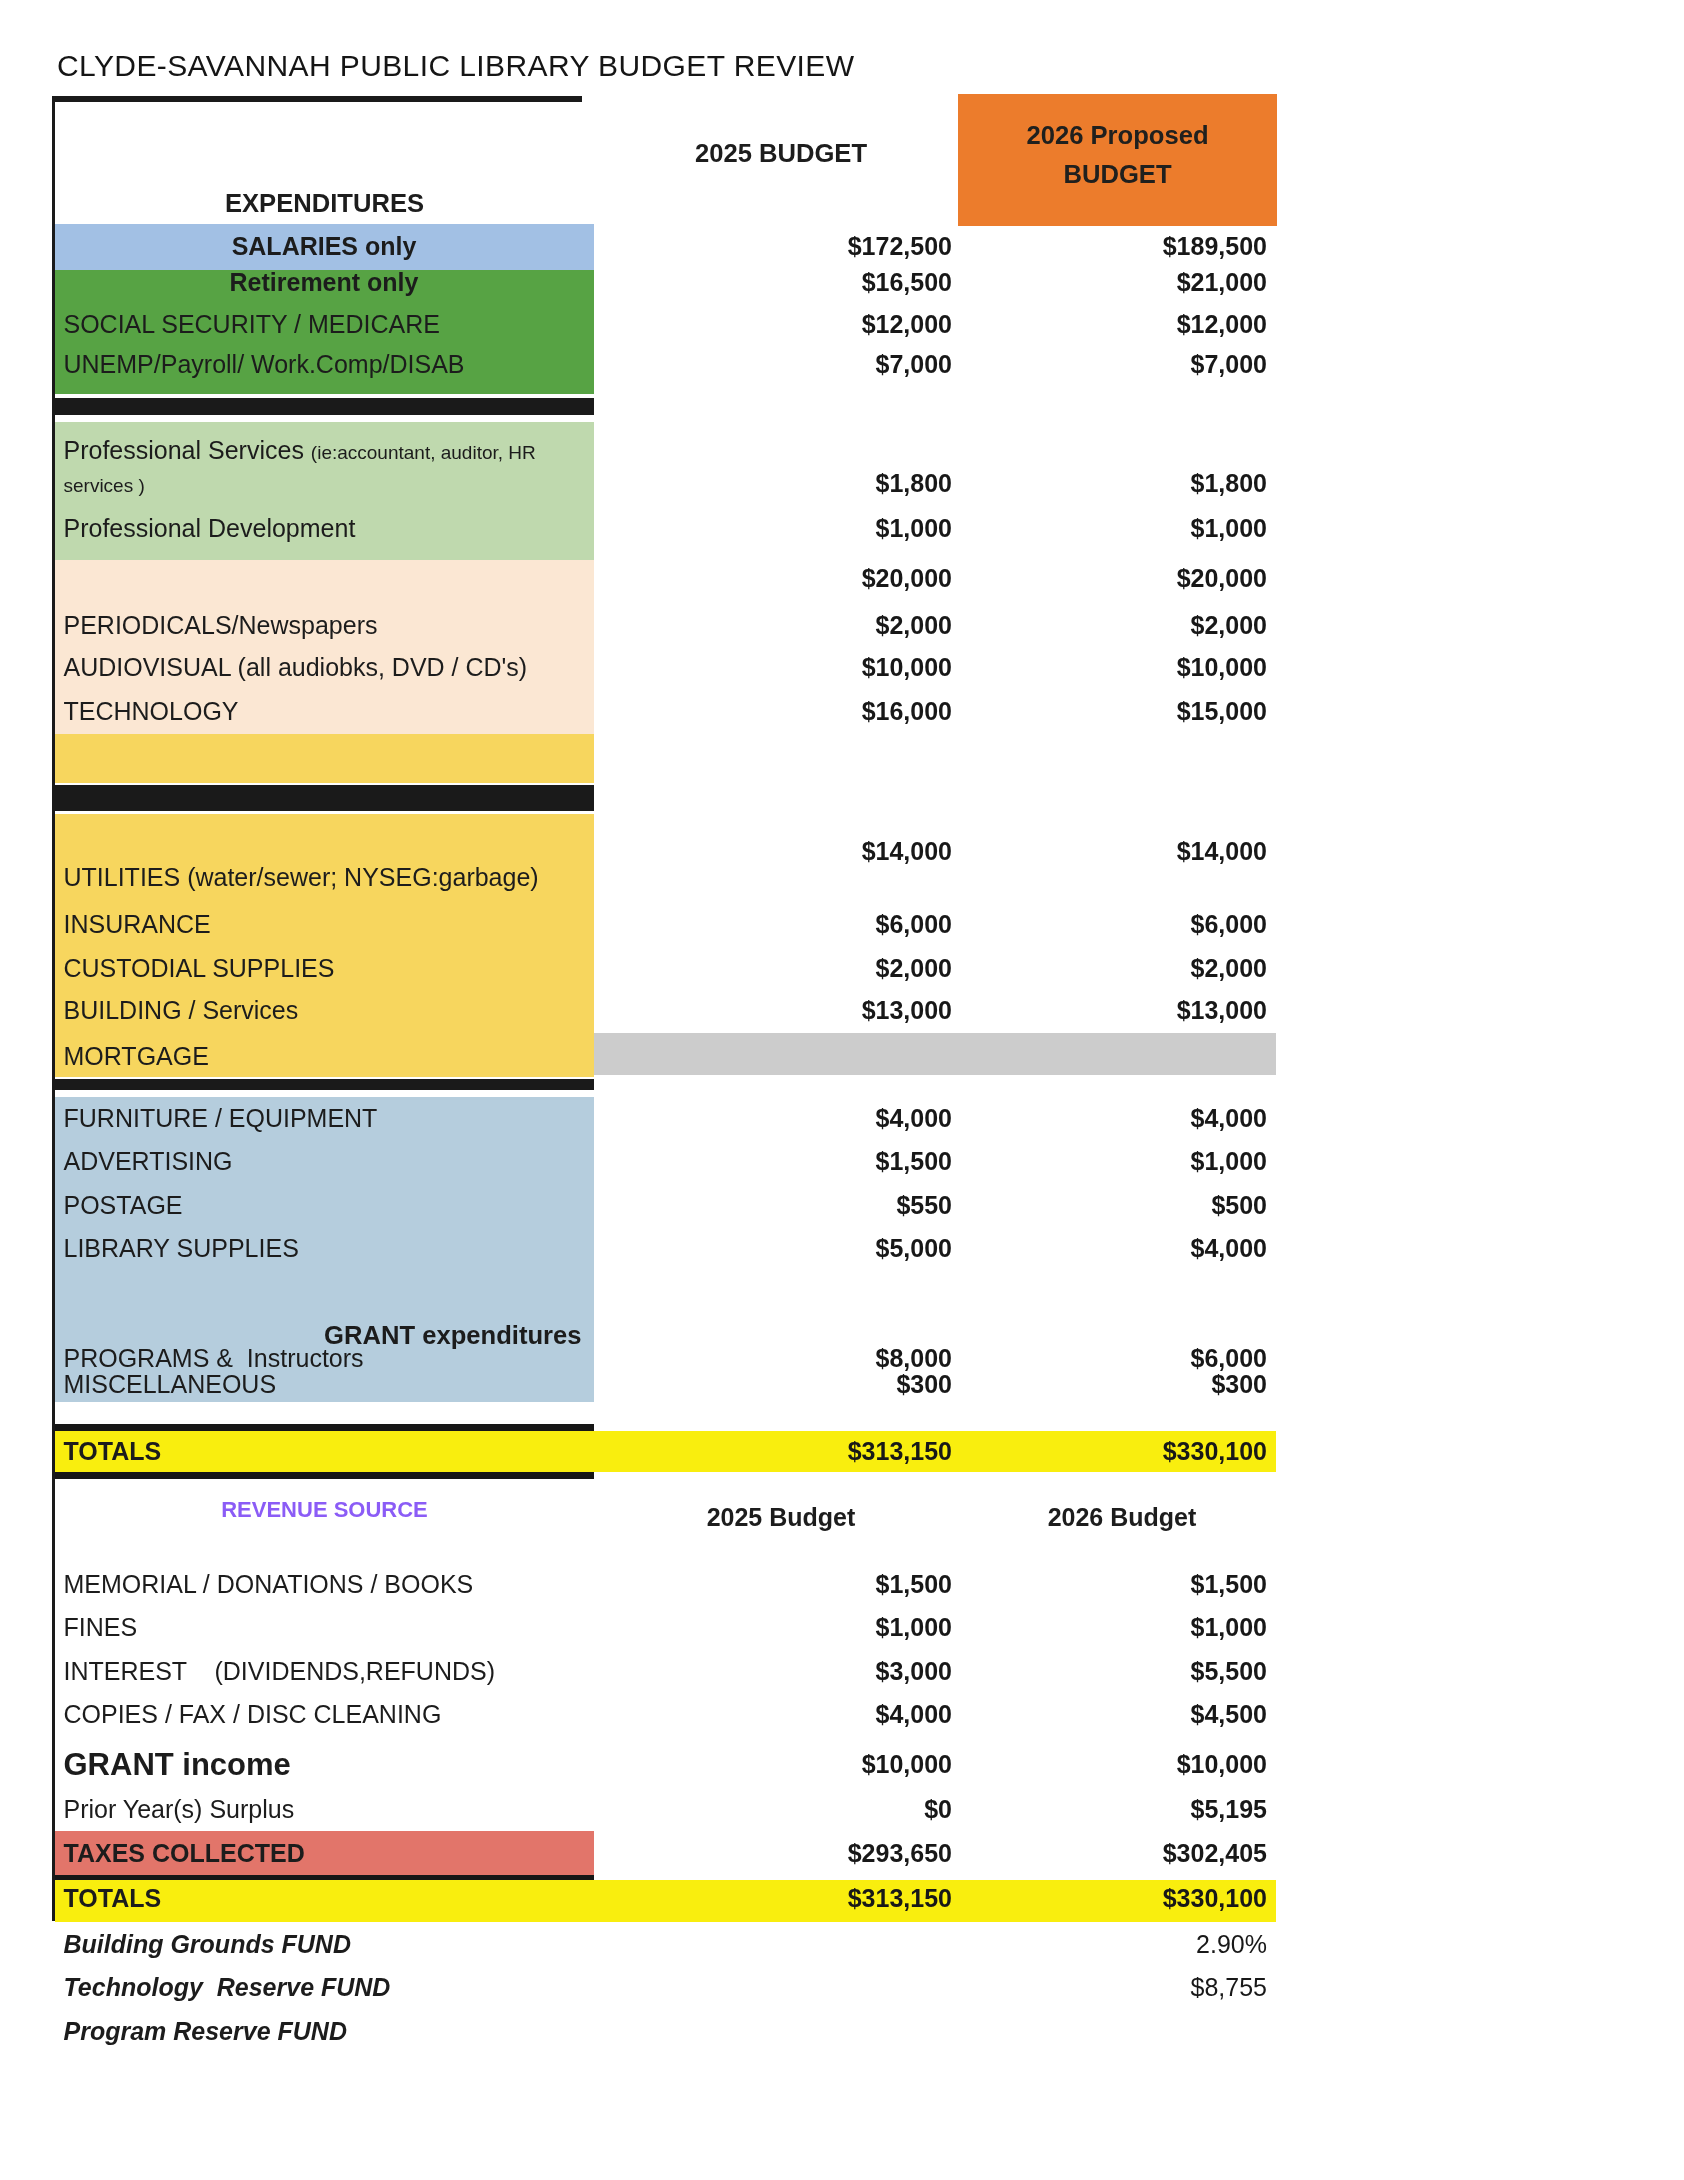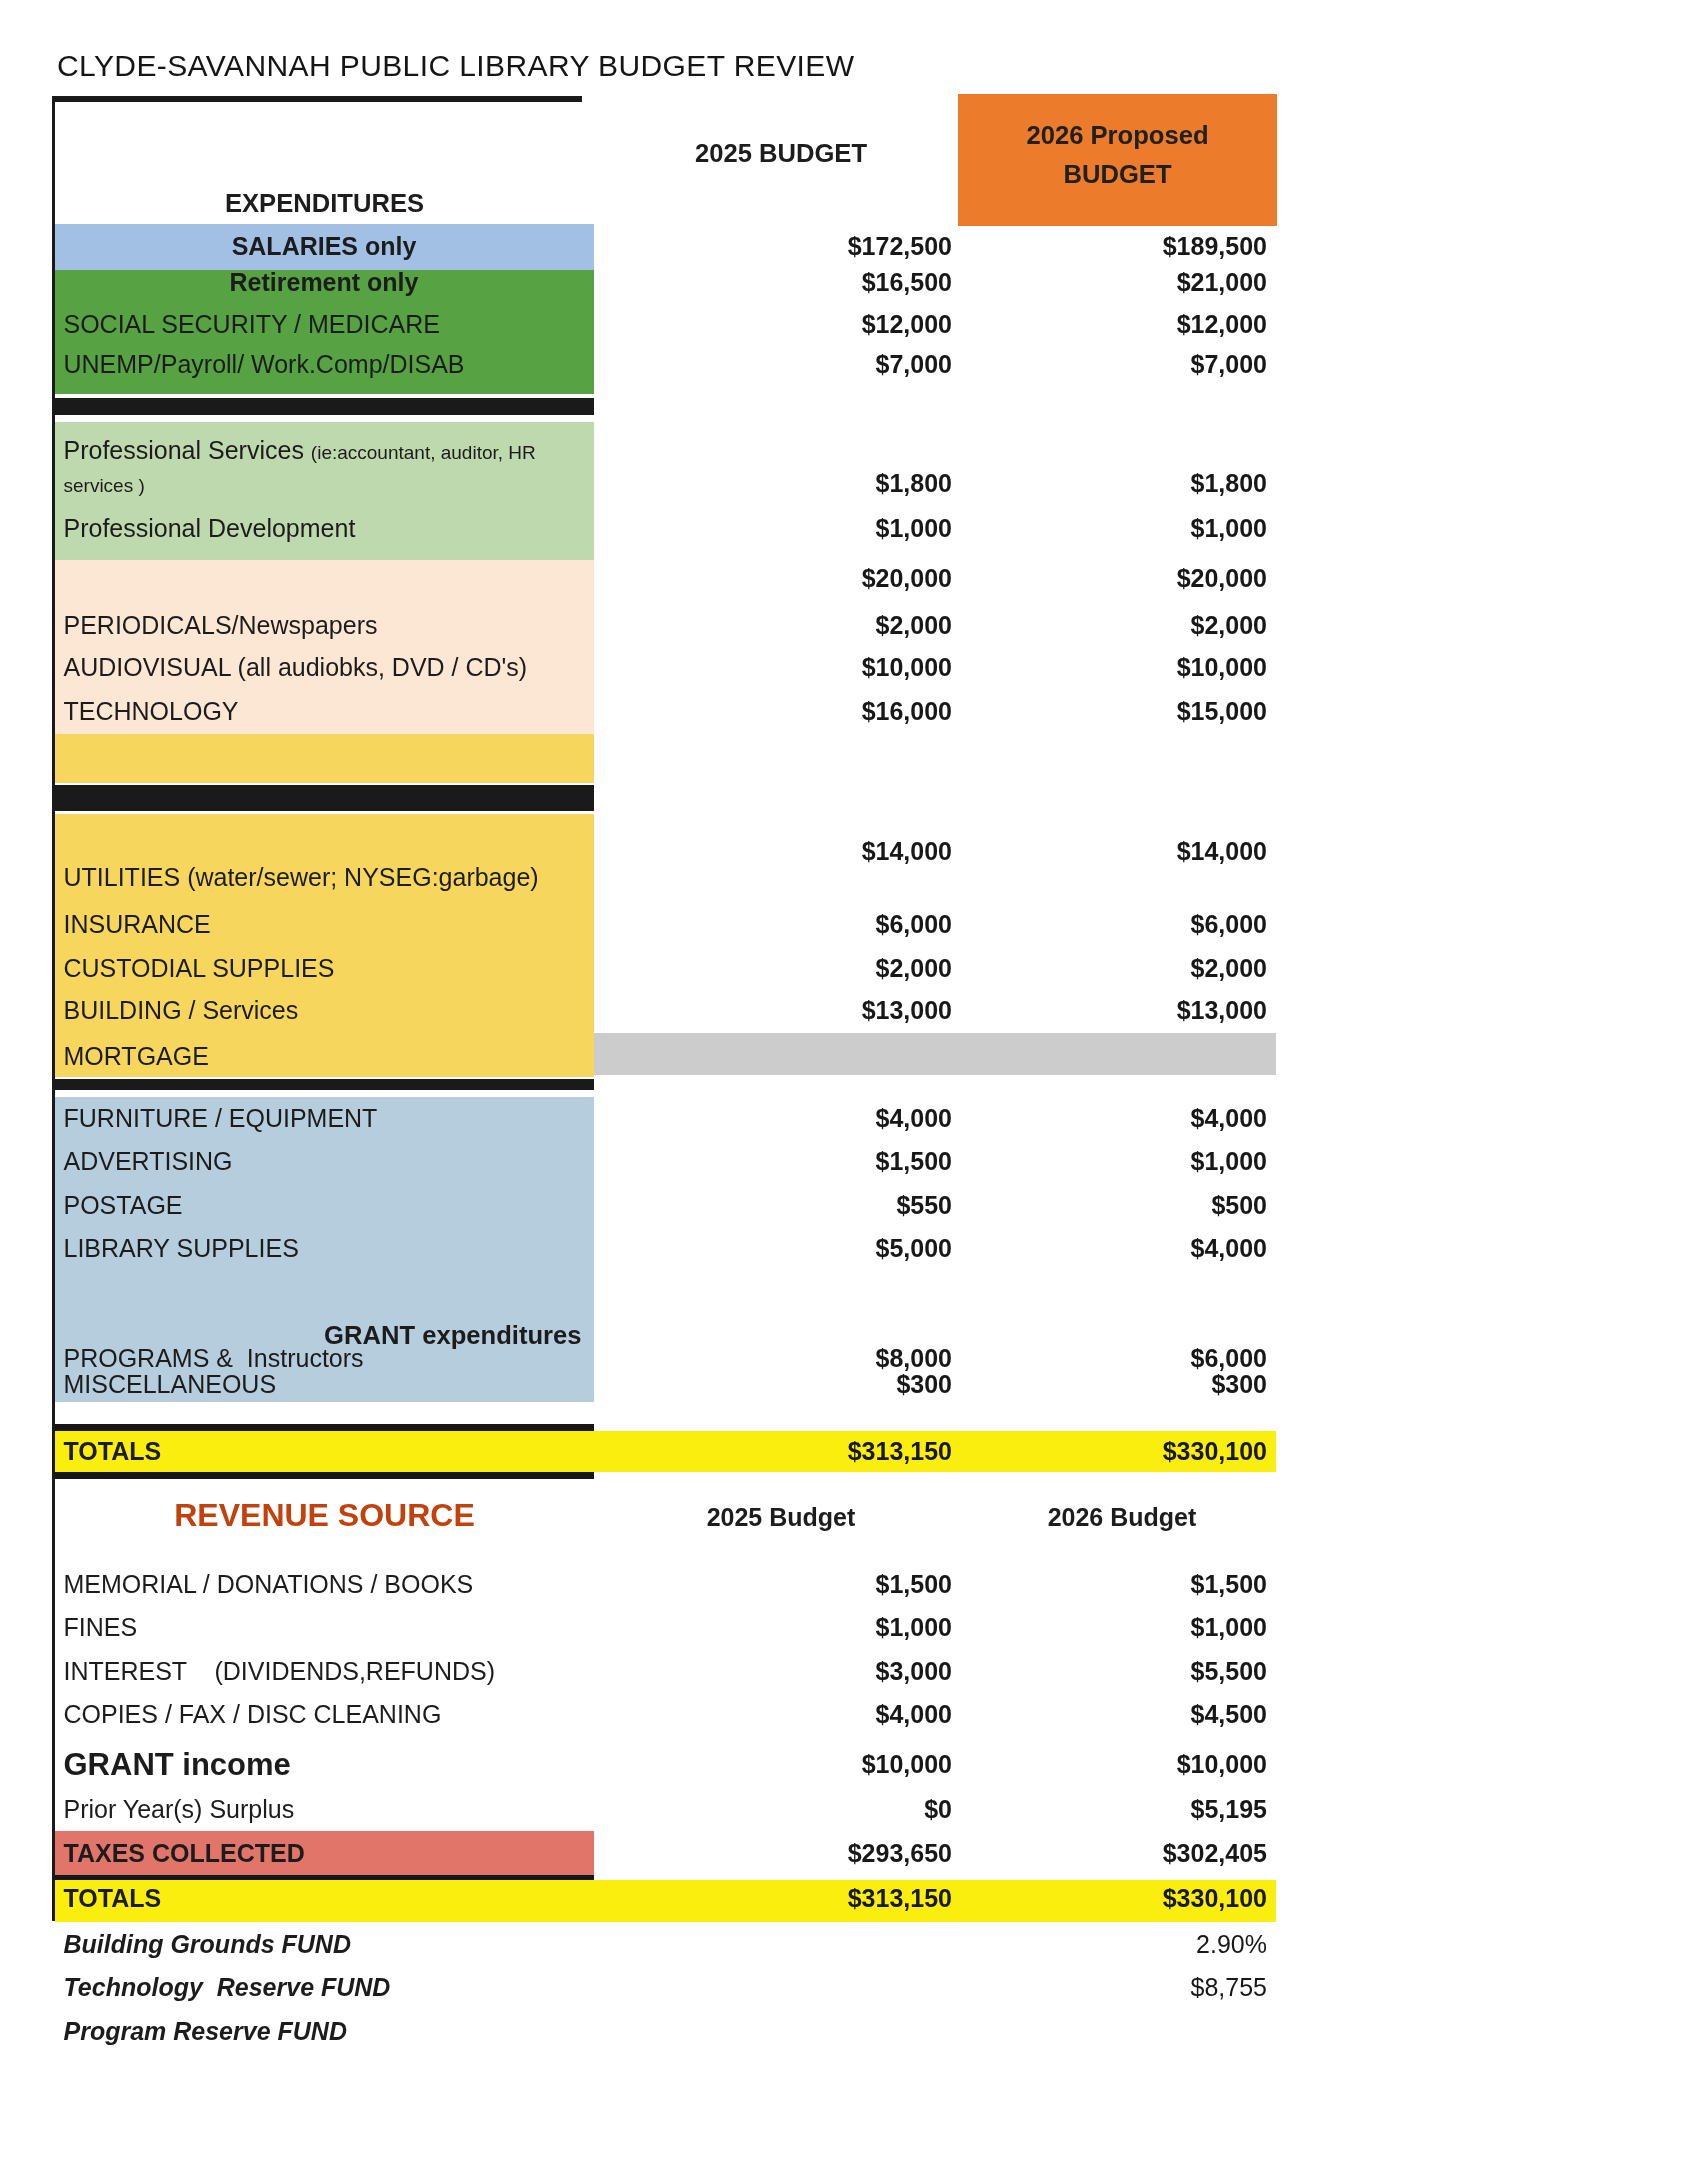--- a/index.html
+++ b/index.html
@@ -55,21 +55,21 @@
   .row.right .lab{width:518px;text-align:right;font-weight:700;font-size:25.6px;}
   .row.reserve .lab{font-weight:700;font-style:italic;}
   .row.reserve .c2{font-weight:400;}
   .row.util .lab{top:25.6px;}
   .row.ps{height:94px;padding-left:32px;}
   .row.ps .lab{width:494px;line-height:31px;top:5.1px;}
   .row.ps .lab .note{font-size:19px;}
   .row.ps .c1,.row.ps .c2{top:34px;}
 
   
-  .rev-heading{left:45px;top:1497px;width:539px;text-align:center;font-size:32px;font-weight:700;color:#c2410c;}
+  .rev-heading{left:45px;top:1497px;width:539px;text-align:center;font-size:22px;font-weight:700;color:#8b5cf6;}
   .rev-2025{left:643px;top:1503px;width:256px;text-align:center;font-size:25px;font-weight:700;}
   .rev-2026{left:984px;top:1503px;width:256px;text-align:center;font-size:25px;font-weight:700;}
 </style>
 </head>
 <body>
 
 <div class="page">
 
   <div class="abs scan-edge"></div>
 

